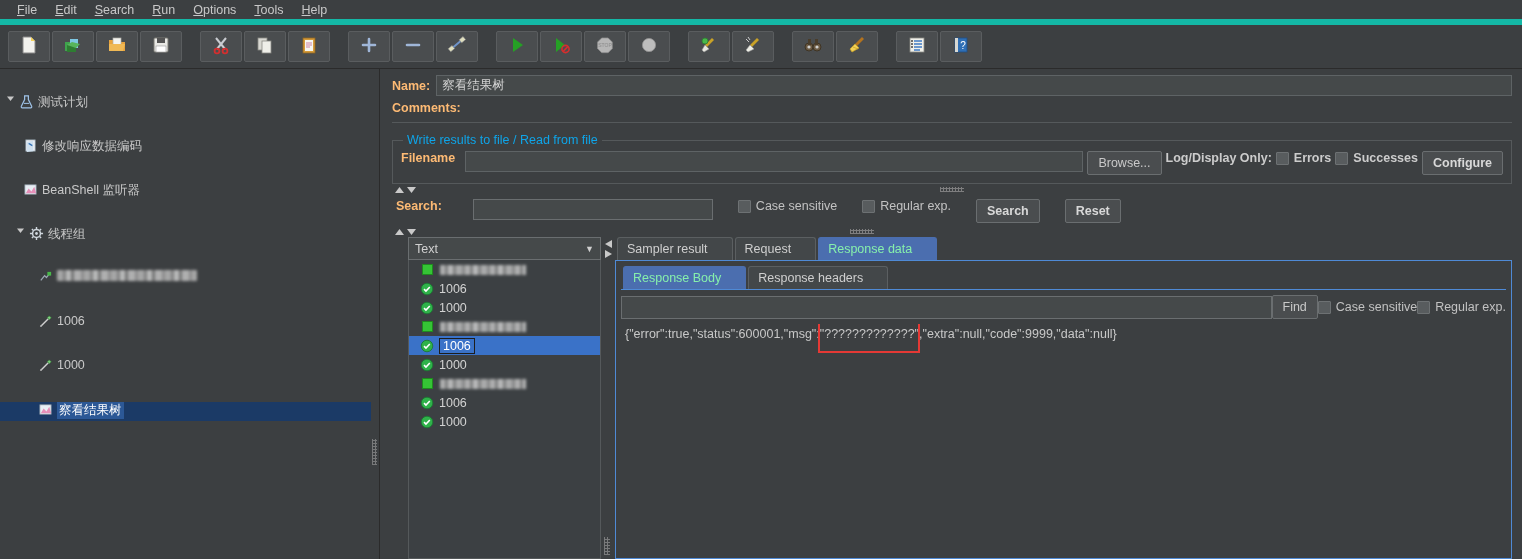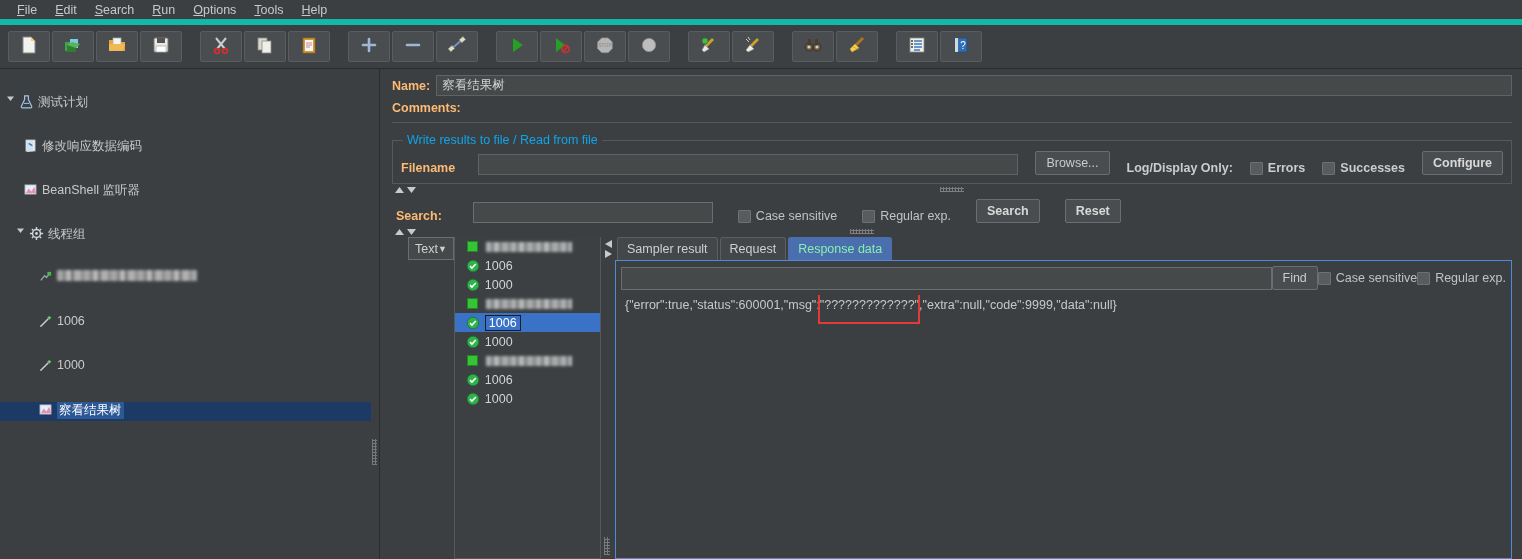--- a/index.html
+++ b/index.html
@@ -197,21 +197,21 @@
     padding: 4px 8px 8px 8px;
     position: relative;
   }
   fieldset.group legend {
     font-size: 12.5px;
     font-weight: normal;
     color: #0ea5e9;
     padding: 0 4px;
     margin-left: 2px;
   }
-  .group-body { display: flex; align-items: flex-end; gap: 17px; }
+  .group-body { display: flex; align-items: flex-start; gap: 4px; }
   .btn {
     background: #4a4d4f;
     border: 1px solid #6a6e70;
     border-radius: 2px;
     color: #c9c9c9;
     font-size: 12.5px;
     padding: 4px 10px;
     cursor: default;
     white-space: nowrap;
     font-family: "Liberation Sans", sans-serif;
@@ -242,21 +242,21 @@
     transform: translateX(-50%);
     width: 24px; height: 5px;
     background-image: repeating-linear-gradient(90deg, #9a9a9a 0 1px, transparent 1px 3px),
                       repeating-linear-gradient(0deg, #9a9a9a 0 1px, transparent 1px 3px);
     opacity: .7;
   }
 
   
   .search-row {
     display: flex;
-    align-items: flex-end;
+    align-items: flex-start;
     gap: 25px;
     padding: 4px 0 3px 4px;
   }
   .search-input {
     width: 240px;
     height: 21px;
     background: #45494a;
     border: 1px solid #6a6e70;
     color: #d4d4d4;
     font-size: 12.5px;
@@ -268,20 +268,21 @@
   #lower {
     flex: 1;
     display: flex;
     min-height: 0;
     padding-left: 4px;
   }
   #results-col {
     width: 205px;
     flex: none;
     display: flex;
+    flex-direction: column;
     min-width: 0;
     padding-left: 12px;
   }
   .combo {
     height: 23px;
     background: #45494a;
     border: 1px solid #6a6e70;
     display: flex;
     align-items: center;
     justify-content: space-between;
@@ -370,21 +371,21 @@
     border-bottom: 1px solid #4f8ad6;
     padding-left: 2px;
   }
   .tab {
     background: #434749;
     border: 1px solid #5b5f61;
     border-bottom: none;
     border-radius: 3px 3px 0 0;
     color: #cfcfcf;
     font-size: 12.5px;
-    padding: 4px 9px 4px 9px;
+    padding: 4px 24px 4px 9px;
     cursor: default;
     white-space: nowrap;
   }
   .tab.active {
     background: #4b6eaf;
     color: #86efac;
     border-color: #4b6eaf;
   }
   .tabstrip.inner { border-bottom-color: #4f8ad6; margin-top: 4px; }
   .tabpanel {
@@ -924,20 +925,24 @@
       </div>
 
       <div id="tabs-col">
         <div class="tabstrip">
           <div class="tab">Sampler result</div>
           <div class="tab">Request</div>
           <div class="tab active">Response data</div>
         </div>
 
         <div class="tabpanel">
+          <div class="tabstrip inner" style="border-bottom:1px solid #4f8ad6;margin:0 0 5px 0;">
+            <div class="tab active">Response Body</div>
+            <div class="tab">Response headers</div>
+          </div>
 
           <div class="find-row">
             <input class="find-input" value="" style="">
             <button class="btn">Find</button>
             <span class="chk-wrap">
               <span class="chk"></span>
               <span class="chk-label thin">Case sensitive</span>
             </span>
             <span class="chk-wrap">
               <span class="chk"></span>

